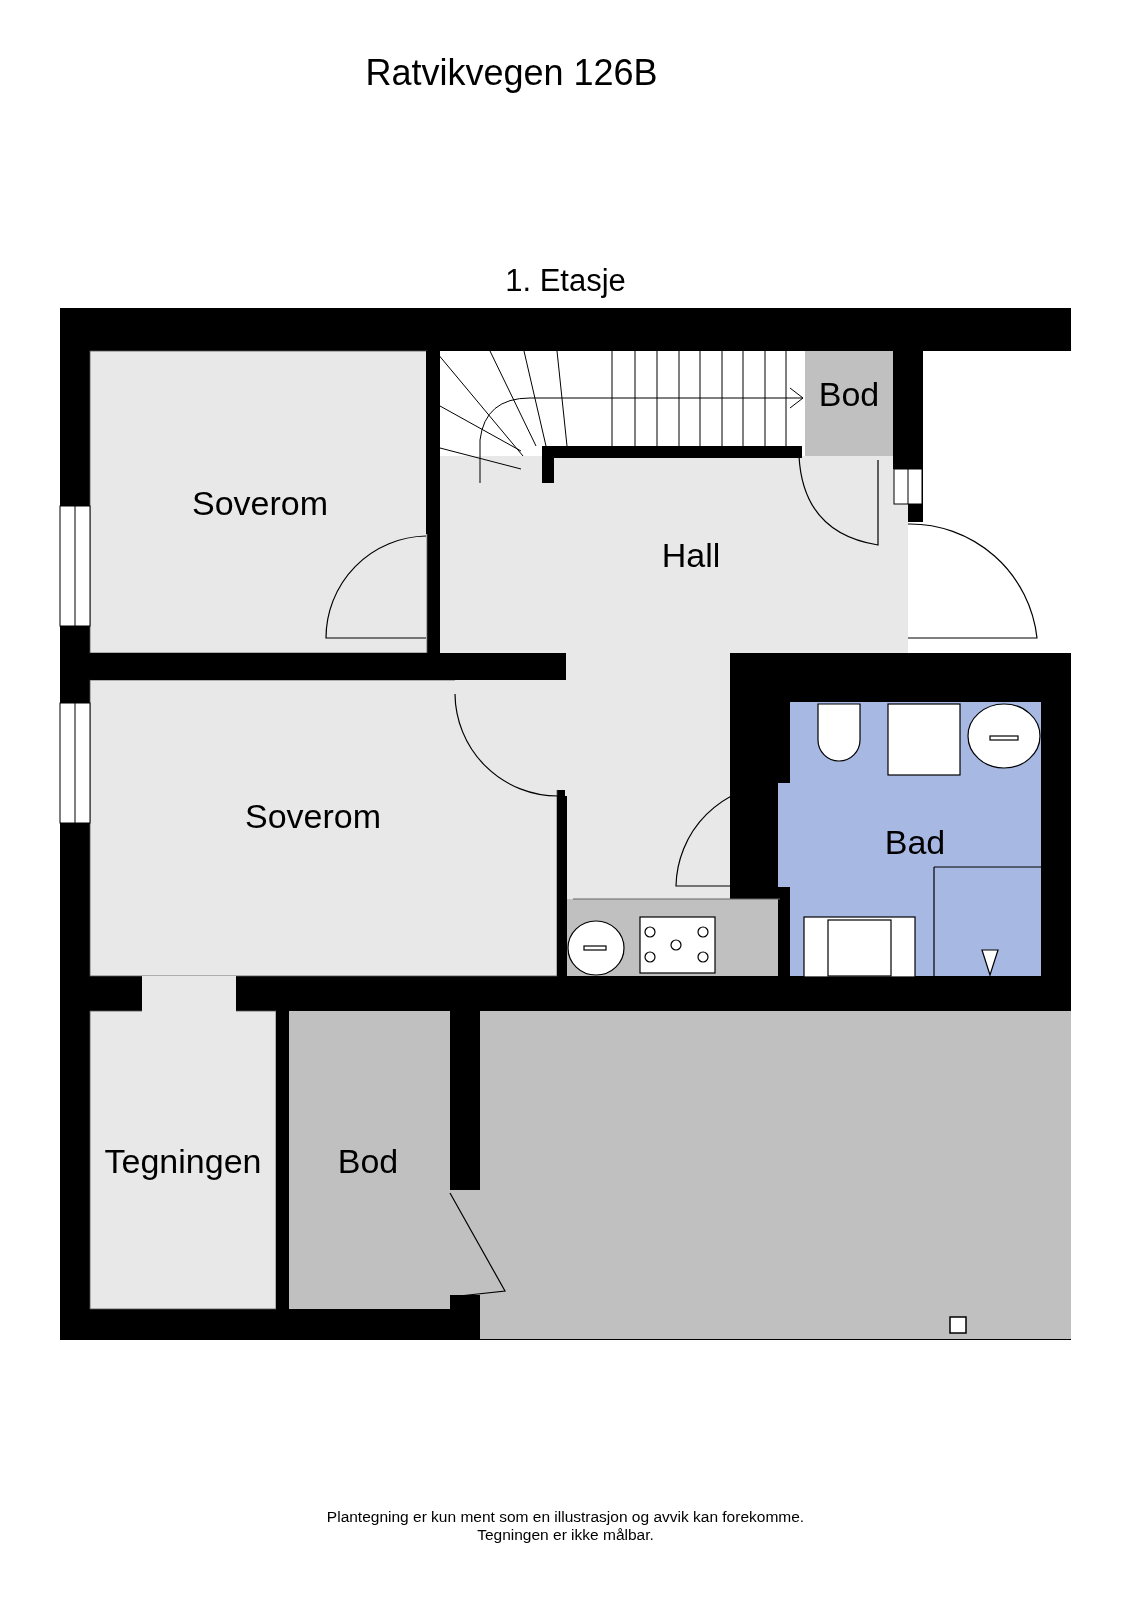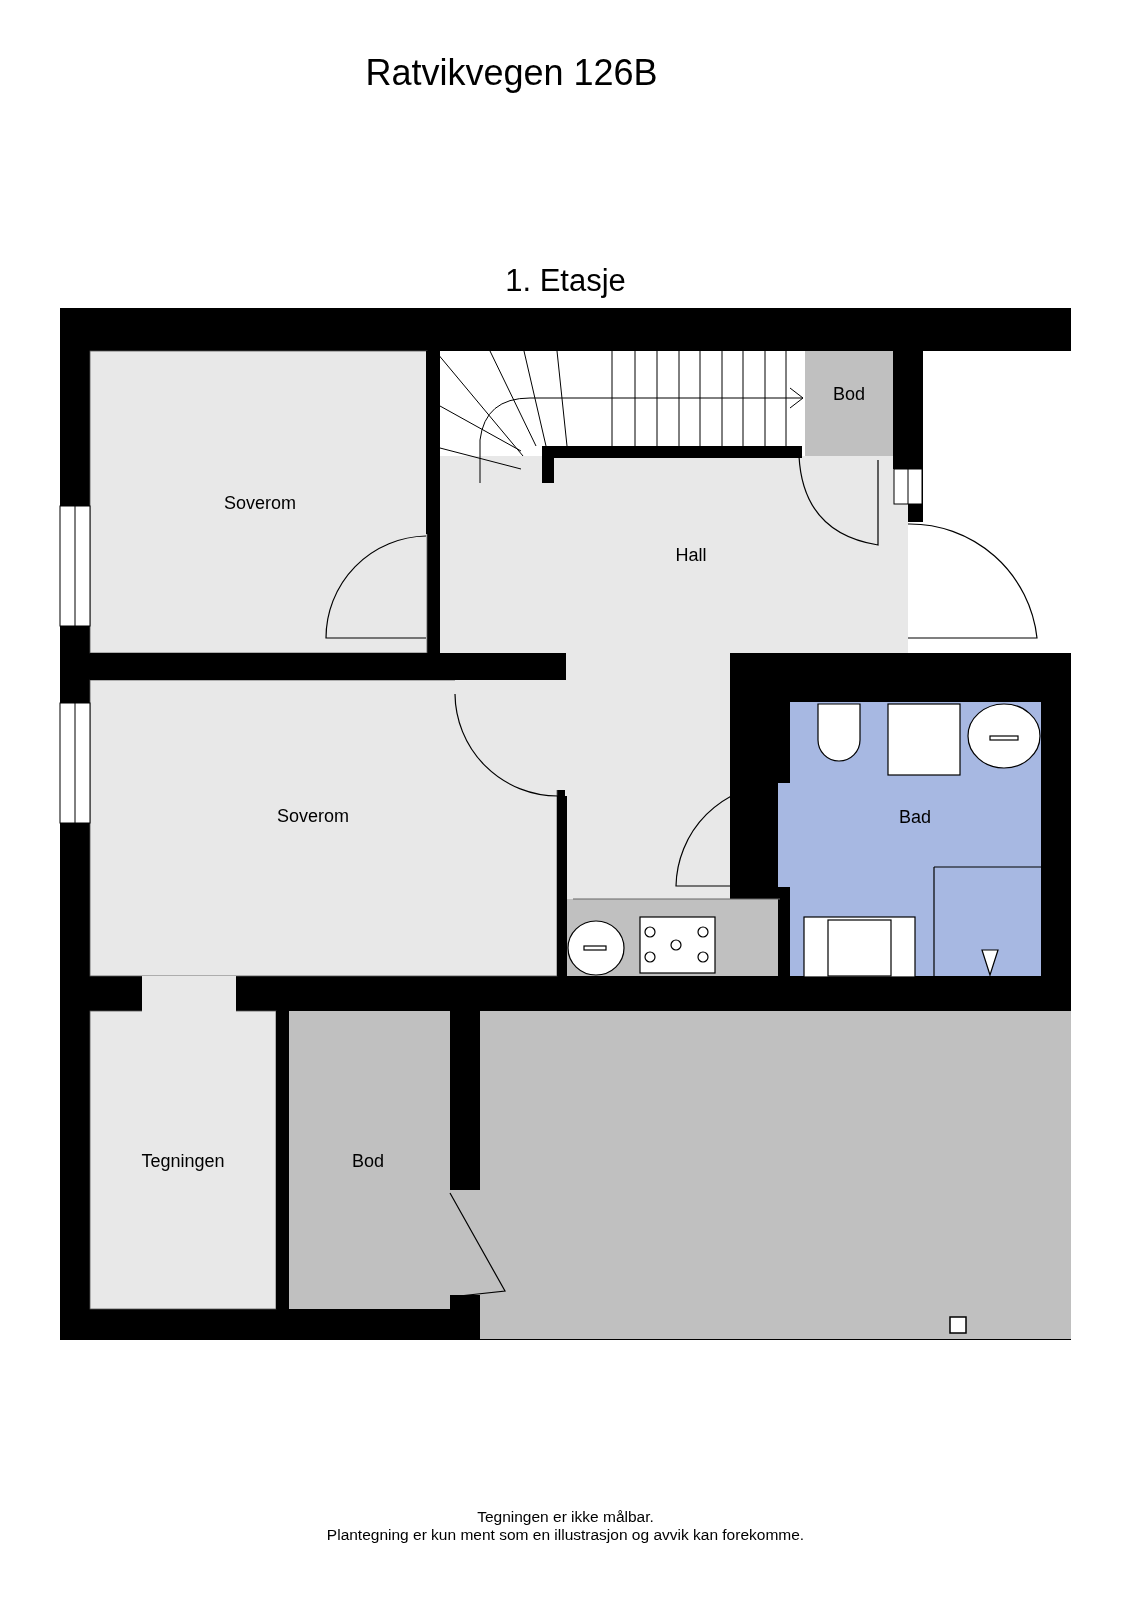--- a/index.html
+++ b/index.html
@@ -1,21 +1,21 @@
 <!DOCTYPE html>
 <html><head>
 <meta charset="utf-8">
 <style>
   html, body { margin: 0; padding: 0; background: #ffffff; }
   body { width: 1131px; height: 1600px; position: relative; overflow: hidden; font-family: "Liberation Sans", sans-serif; }
   .title { position: absolute; left: 0; width: 1023px; top: 52px; text-align: center; font-size: 36px; color: #000; }
   .floor-title { position: absolute; left: 0; width: 1131px; top: 263px; text-align: center; font-size: 31px; color: #000; }
   .footer { position: absolute; left: 0; width: 1131px; top: 1508px; text-align: center; font-size: 15.5px; line-height: 18px; color: #000; }
   svg.plan { position: absolute; left: 0; top: 0; }
-  .lbl { position: absolute; font-size: 18px; color: #000; white-space: nowrap; transform: translate(-50%, -50%); }
+  .lbl { position: absolute; font-size: 34px; color: #000; white-space: nowrap; transform: translate(-50%, -50%); }
 </style>
 </head>
 <body>
 
 <div class="title">Ratvikvegen 126B</div>
 <div class="floor-title">1. Etasje</div>
 
 <svg class="plan" width="1131" height="1600" viewBox="0 0 1131 1600">
 
   <rect x="60" y="308" width="1011" height="1032" fill="#000"></rect>
@@ -125,20 +125,20 @@
       <circle cx="703" cy="957" r="5"></circle>
   </g>
 
   <rect x="950" y="1317" width="16" height="16" fill="#fff" stroke="#000" stroke-width="1.5"></rect>
 </svg>
 
 <div class="lbl" style="left:260px;top:503px">Soverom</div>
 <div class="lbl" style="left:691px;top:555px">Hall</div>
 <div class="lbl" style="left:849px;top:394px">Bod</div>
 <div class="lbl" style="left:313px;top:816px">Soverom</div>
-<div class="lbl" style="left:915px;top:817px">Bad</div>
+<div class="lbl" style="left:915px;top:842px">Bad</div>
 <div class="lbl" style="left:183px;top:1161px">Tegningen</div>
 <div class="lbl" style="left:368px;top:1161px">Bod</div>
 
 <div class="footer">
+  <div>Plantegning er kun ment som en illustrasjon og avvik kan forekomme.</div>
   <div>Tegningen er ikke målbar.</div>
-  <div>Plantegning er kun ment som en illustrasjon og avvik kan forekomme.</div>
 </div>
 
 </body></html>

